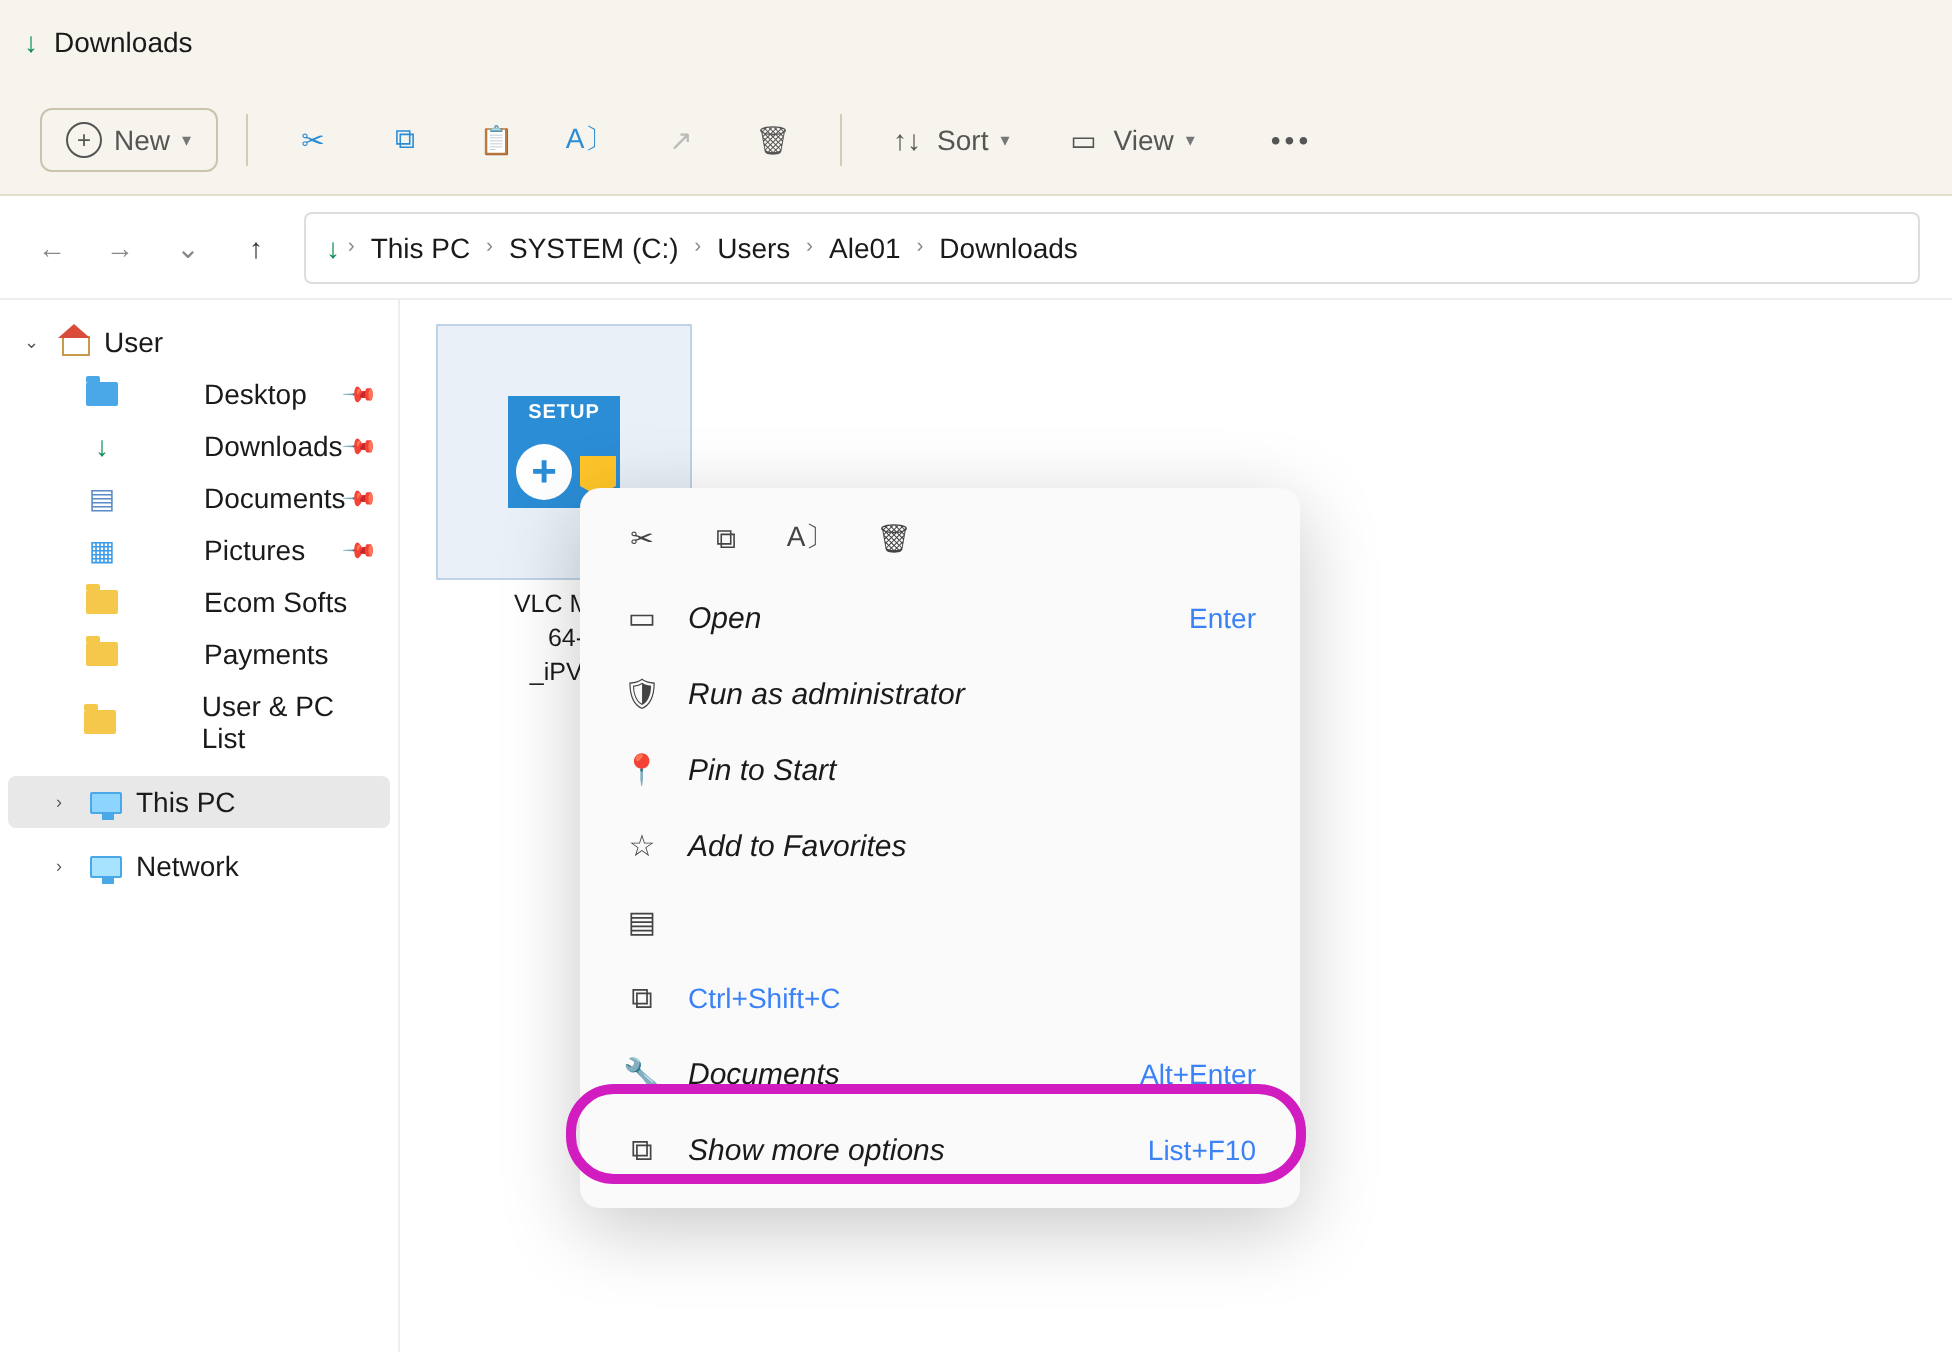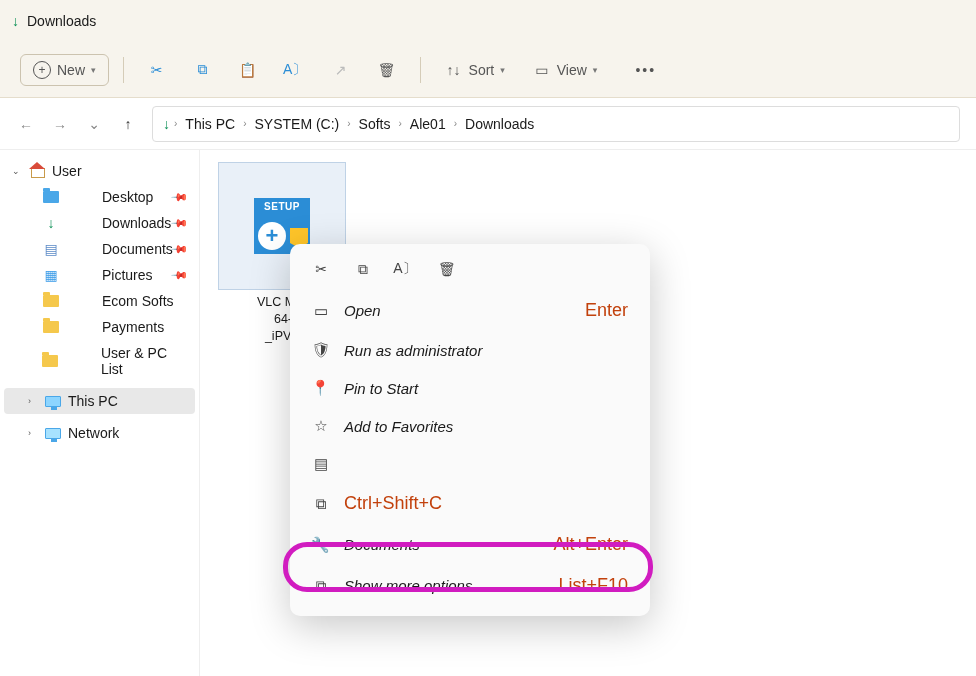--- a/index.html
+++ b/index.html
@@ -47,21 +47,21 @@
 .thumb .setup .flag { position:absolute; bottom:6px; right:2px; width:18px; height:20px; background:#ffc529; clip-path:polygon(0 0,100% 0,100% 75%,50% 100%,0 75%); }
 .fileitem .fname { margin-top:4px; font-size:12.5px; line-height:1.35; }
 
 
 .ctxmenu { position:absolute; left:290px; top:244px; width:360px; background:#fafafa; border-radius:10px; box-shadow:0 10px 40px rgba(0,0,0,.22); padding:8px 6px 10px; z-index:10; }
 .ctx-iconrow { display:flex; gap:20px; padding:6px 14px 10px; }
 .ctx-iconrow .cicn { width:22px; height:22px; display:flex; align-items:center; justify-content:center; cursor:pointer; color:#444; }
 .ctxitem { display:flex; align-items:center; gap:14px; padding:10px 16px; border-radius:6px; cursor:pointer; font-size:15px; }
 .ctxitem .ci-icon { width:18px; height:18px; display:flex; align-items:center; justify-content:center; color:#444; }
 .ctxitem .ci-label { flex:1;font-style:italic; }
-.ctxitem .ci-short { color:#c2410c; font-size:18px; }
+.ctxitem .ci-short { color:#3b82f6; font-size:14px; }
 .highlight { position:absolute; left:283px; top:542px; width:370px; height:50px; border:5px solid #d11cc0; border-radius:24px; z-index:11; pointer-events:none; }
 
 
 .col-blue { color:#2b8dd6; }
 .col-green { color:#0d9157; }
 .folder { width:16px; height:12px; background:#f5c84c; border-radius:1px; position:relative; display:inline-block; }
 .folder::before { content:""; position:absolute; top:-3px; left:0; width:7px; height:3px; background:#f5c84c; border-radius:1px 1px 0 0; }
 .folder.blue { background:#4aa7e8; }
 .folder.blue::before { background:#4aa7e8; }
 .monitor { width:16px; height:11px; border:1.5px solid #4aa7e8; background:#8dd5ff; border-radius:1px; position:relative; display:inline-block; }
@@ -124,21 +124,21 @@
   <div class="navbtn">→</div>
   <div class="navbtn">⌄</div>
   <div class="navbtn enabled">↑</div>
   <div class="addressbar">
     <span class="col-green" style="font-weight:bold;">↓</span>
     <span class="gt">›</span>
     <span class="crumb">This PC</span>
     <span class="gt">›</span>
     <span class="crumb">SYSTEM (C:)</span>
     <span class="gt">›</span>
-    <span class="crumb">Softs</span>
+    <span class="crumb">Users</span>
     <span class="gt">›</span>
     <span class="crumb">Ale01</span>
     <span class="gt">›</span>
     <span class="crumb">Downloads</span>
   </div>
 </div>
 
 <div class="main">
 
   <div class="sidebar">

